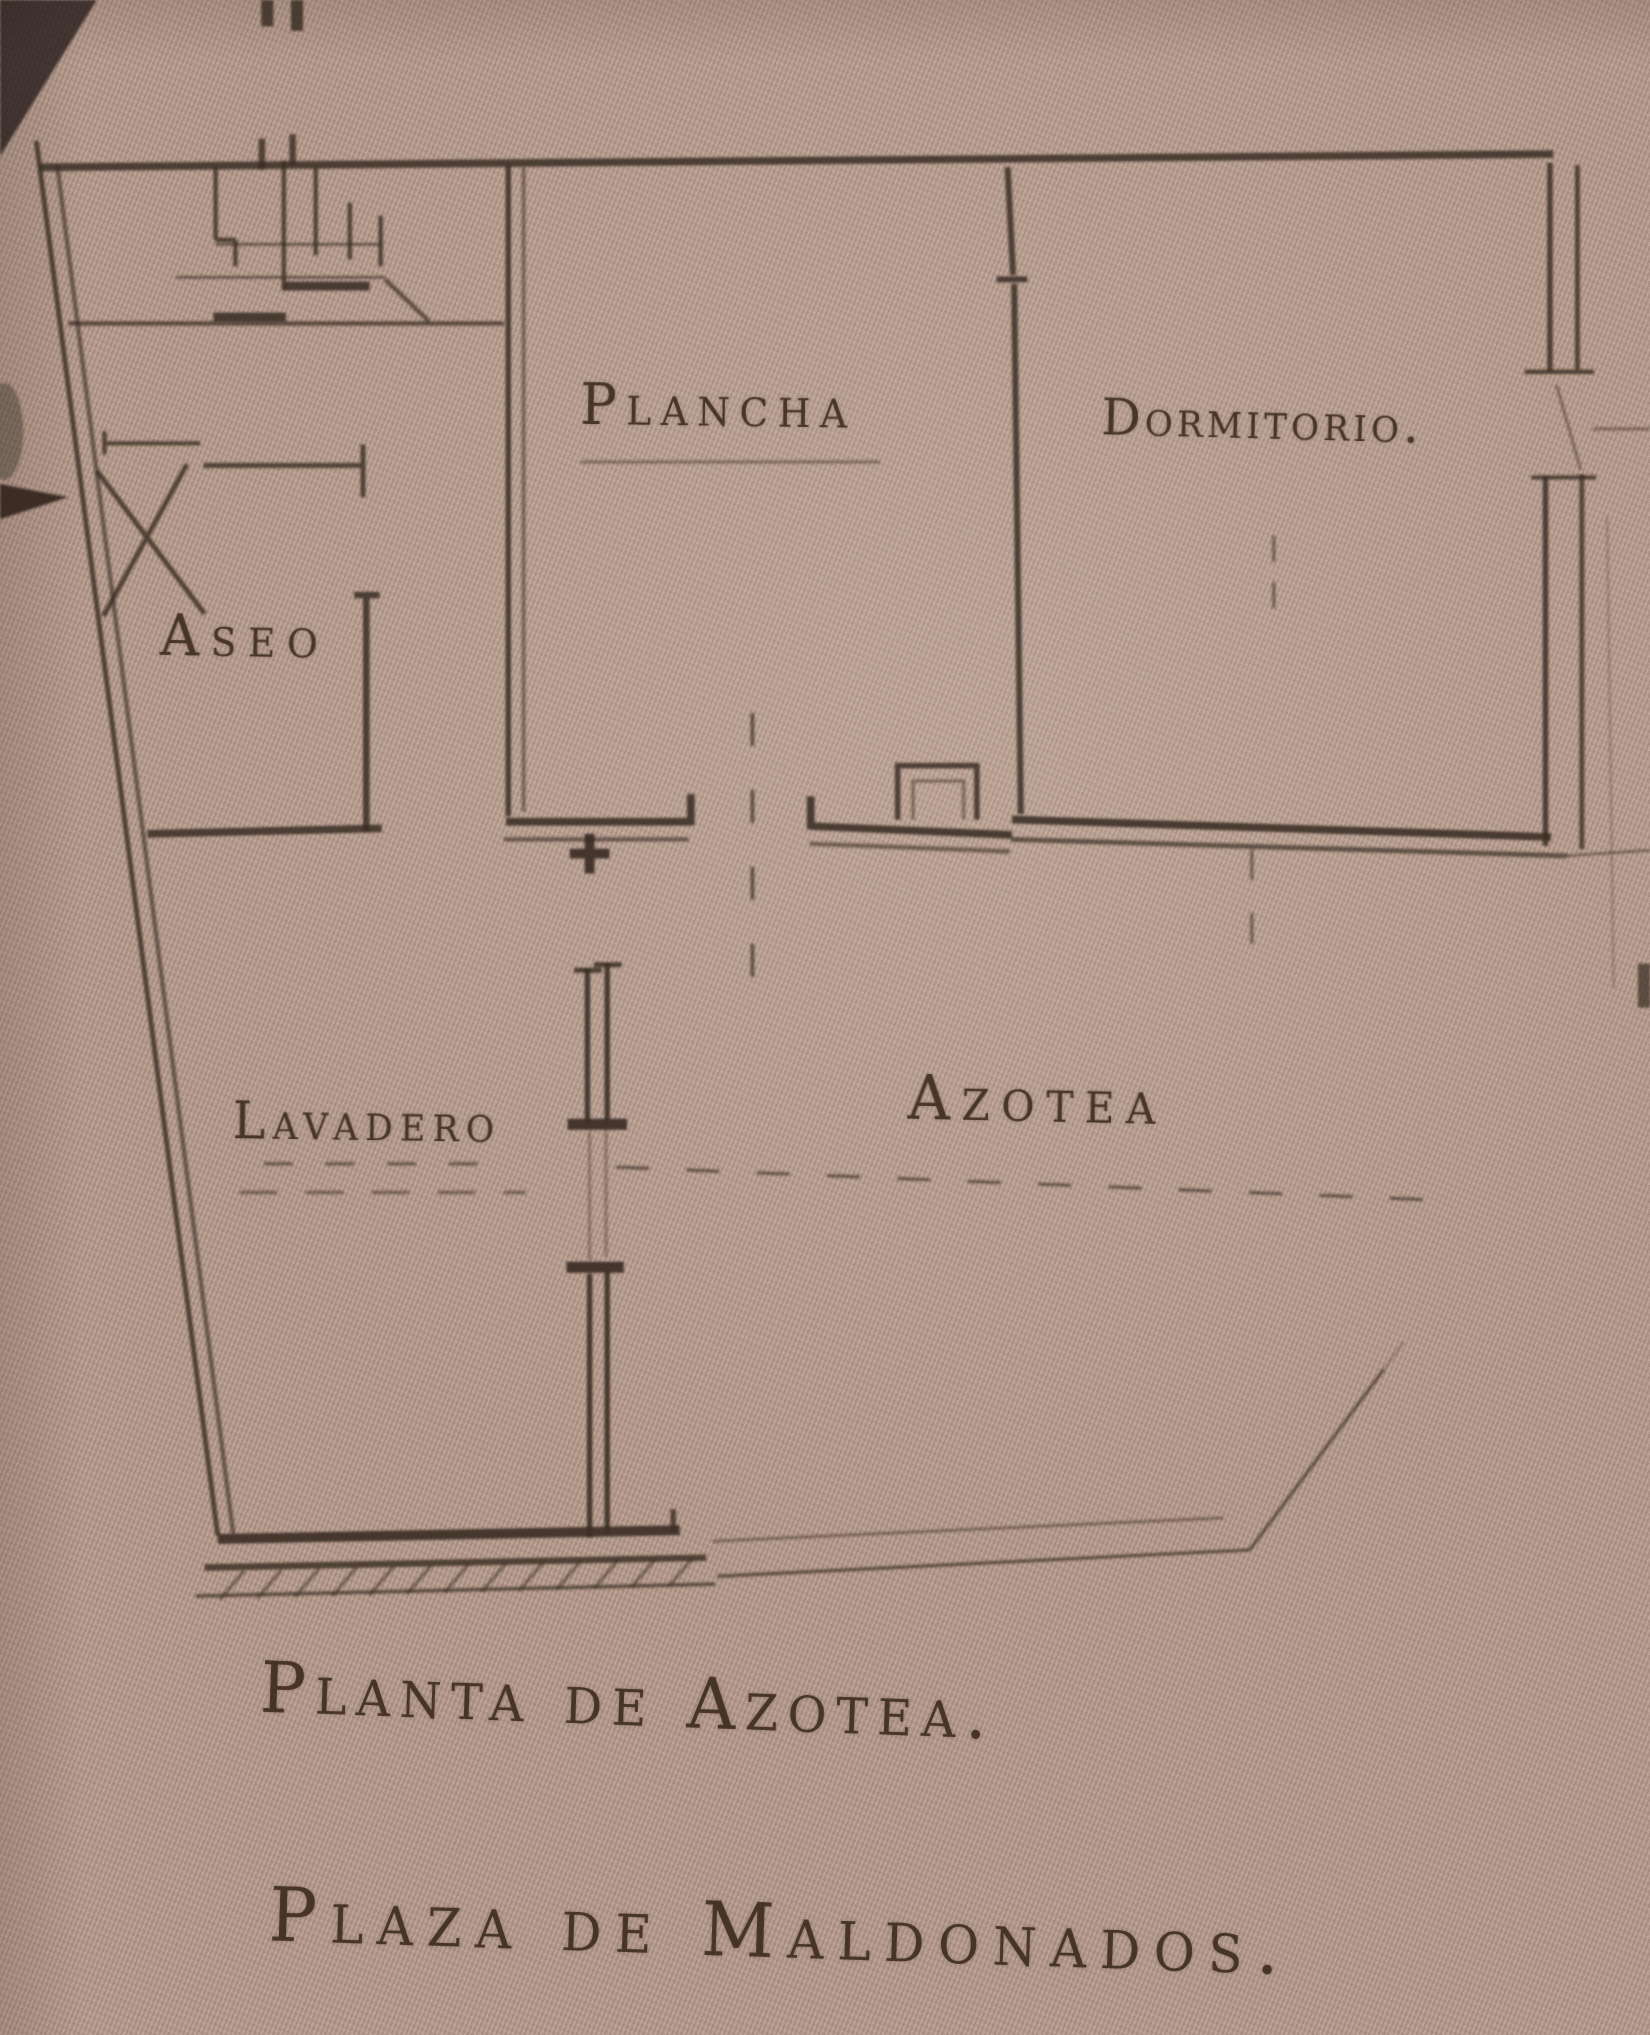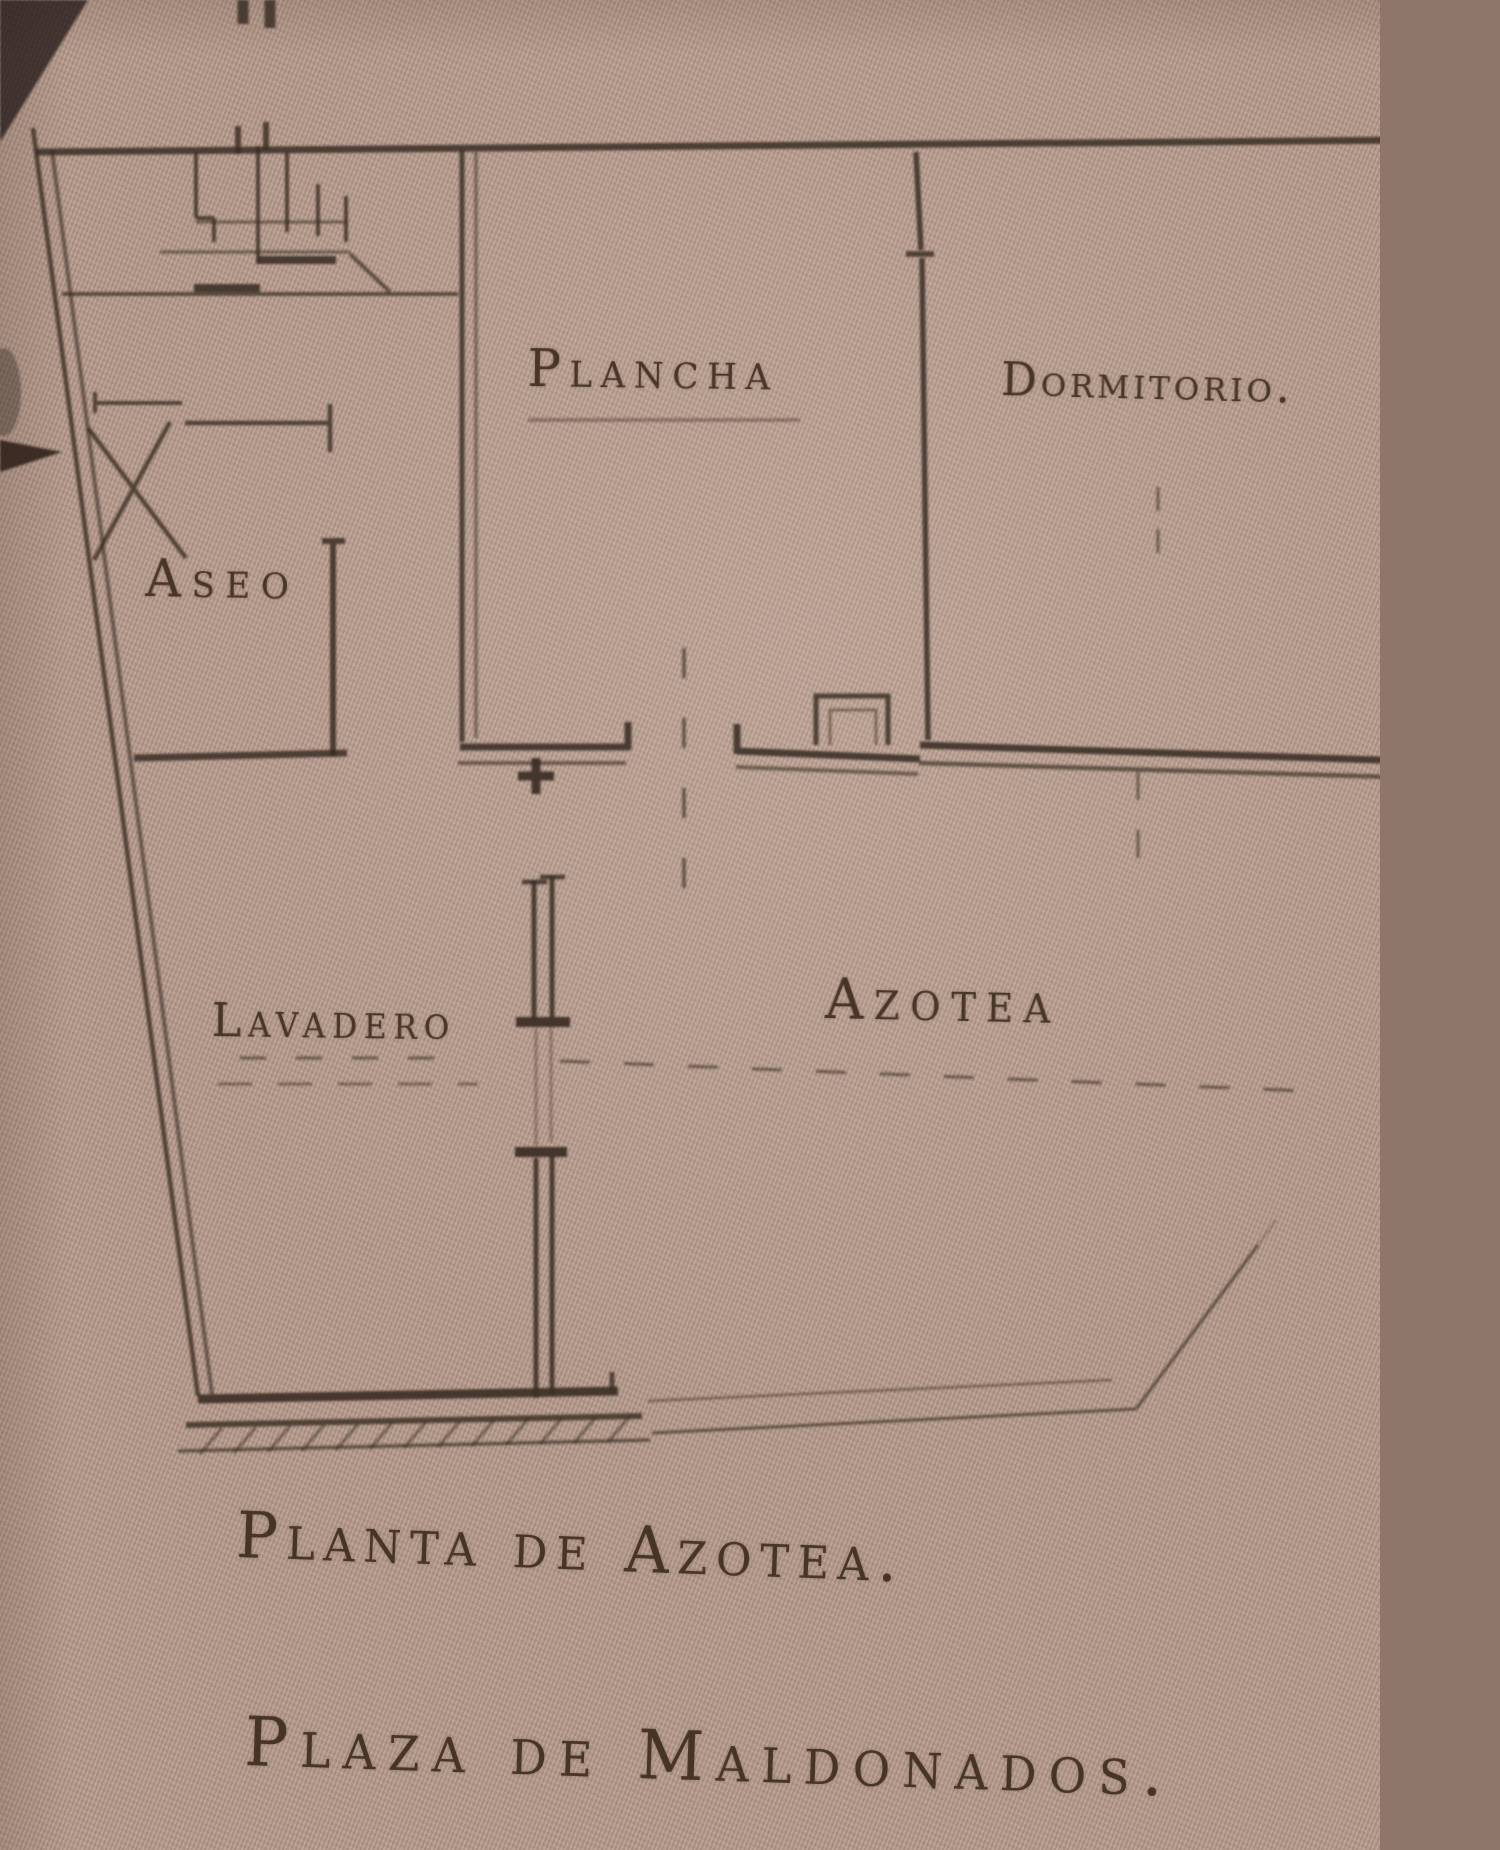--- a/index.html
+++ b/index.html
@@ -1,17 +1,17 @@
 <!DOCTYPE html>
 <html><head>
 <meta charset="utf-8">
 <style>
   html,body{margin:0;padding:0;background:#8f766b;}
   .photo{
-    position:relative;width:1380px;height:1850px;overflow:hidden;
+    position:relative;width:1500px;height:1850px;overflow:hidden;
     background-color:#b39a8d;
     background-image:
       radial-gradient(90% 70% at 58% 35%, rgba(255,240,228,0.12), rgba(255,240,228,0) 60%),
       radial-gradient(140% 120% at 50% 55%, rgba(0,0,0,0) 55%, rgba(60,38,28,0.20) 100%),
       linear-gradient(90deg, rgba(60,40,30,0.14), rgba(0,0,0,0) 5%),
       linear-gradient(180deg, rgba(70,45,35,0.12), rgba(0,0,0,0) 3%),
       repeating-linear-gradient(112deg, rgba(238,218,202,0.10) 0px, rgba(238,218,202,0.10) 2px, rgba(96,66,52,0.10) 2px, rgba(96,66,52,0.10) 4px),
       repeating-linear-gradient(22deg, rgba(214,190,172,0.07) 0px, rgba(214,190,172,0.07) 3px, rgba(110,80,64,0.07) 3px, rgba(110,80,64,0.07) 6px);
   }
   .plan-svg{position:absolute;left:0;top:0;width:1500px;height:1850px;}

